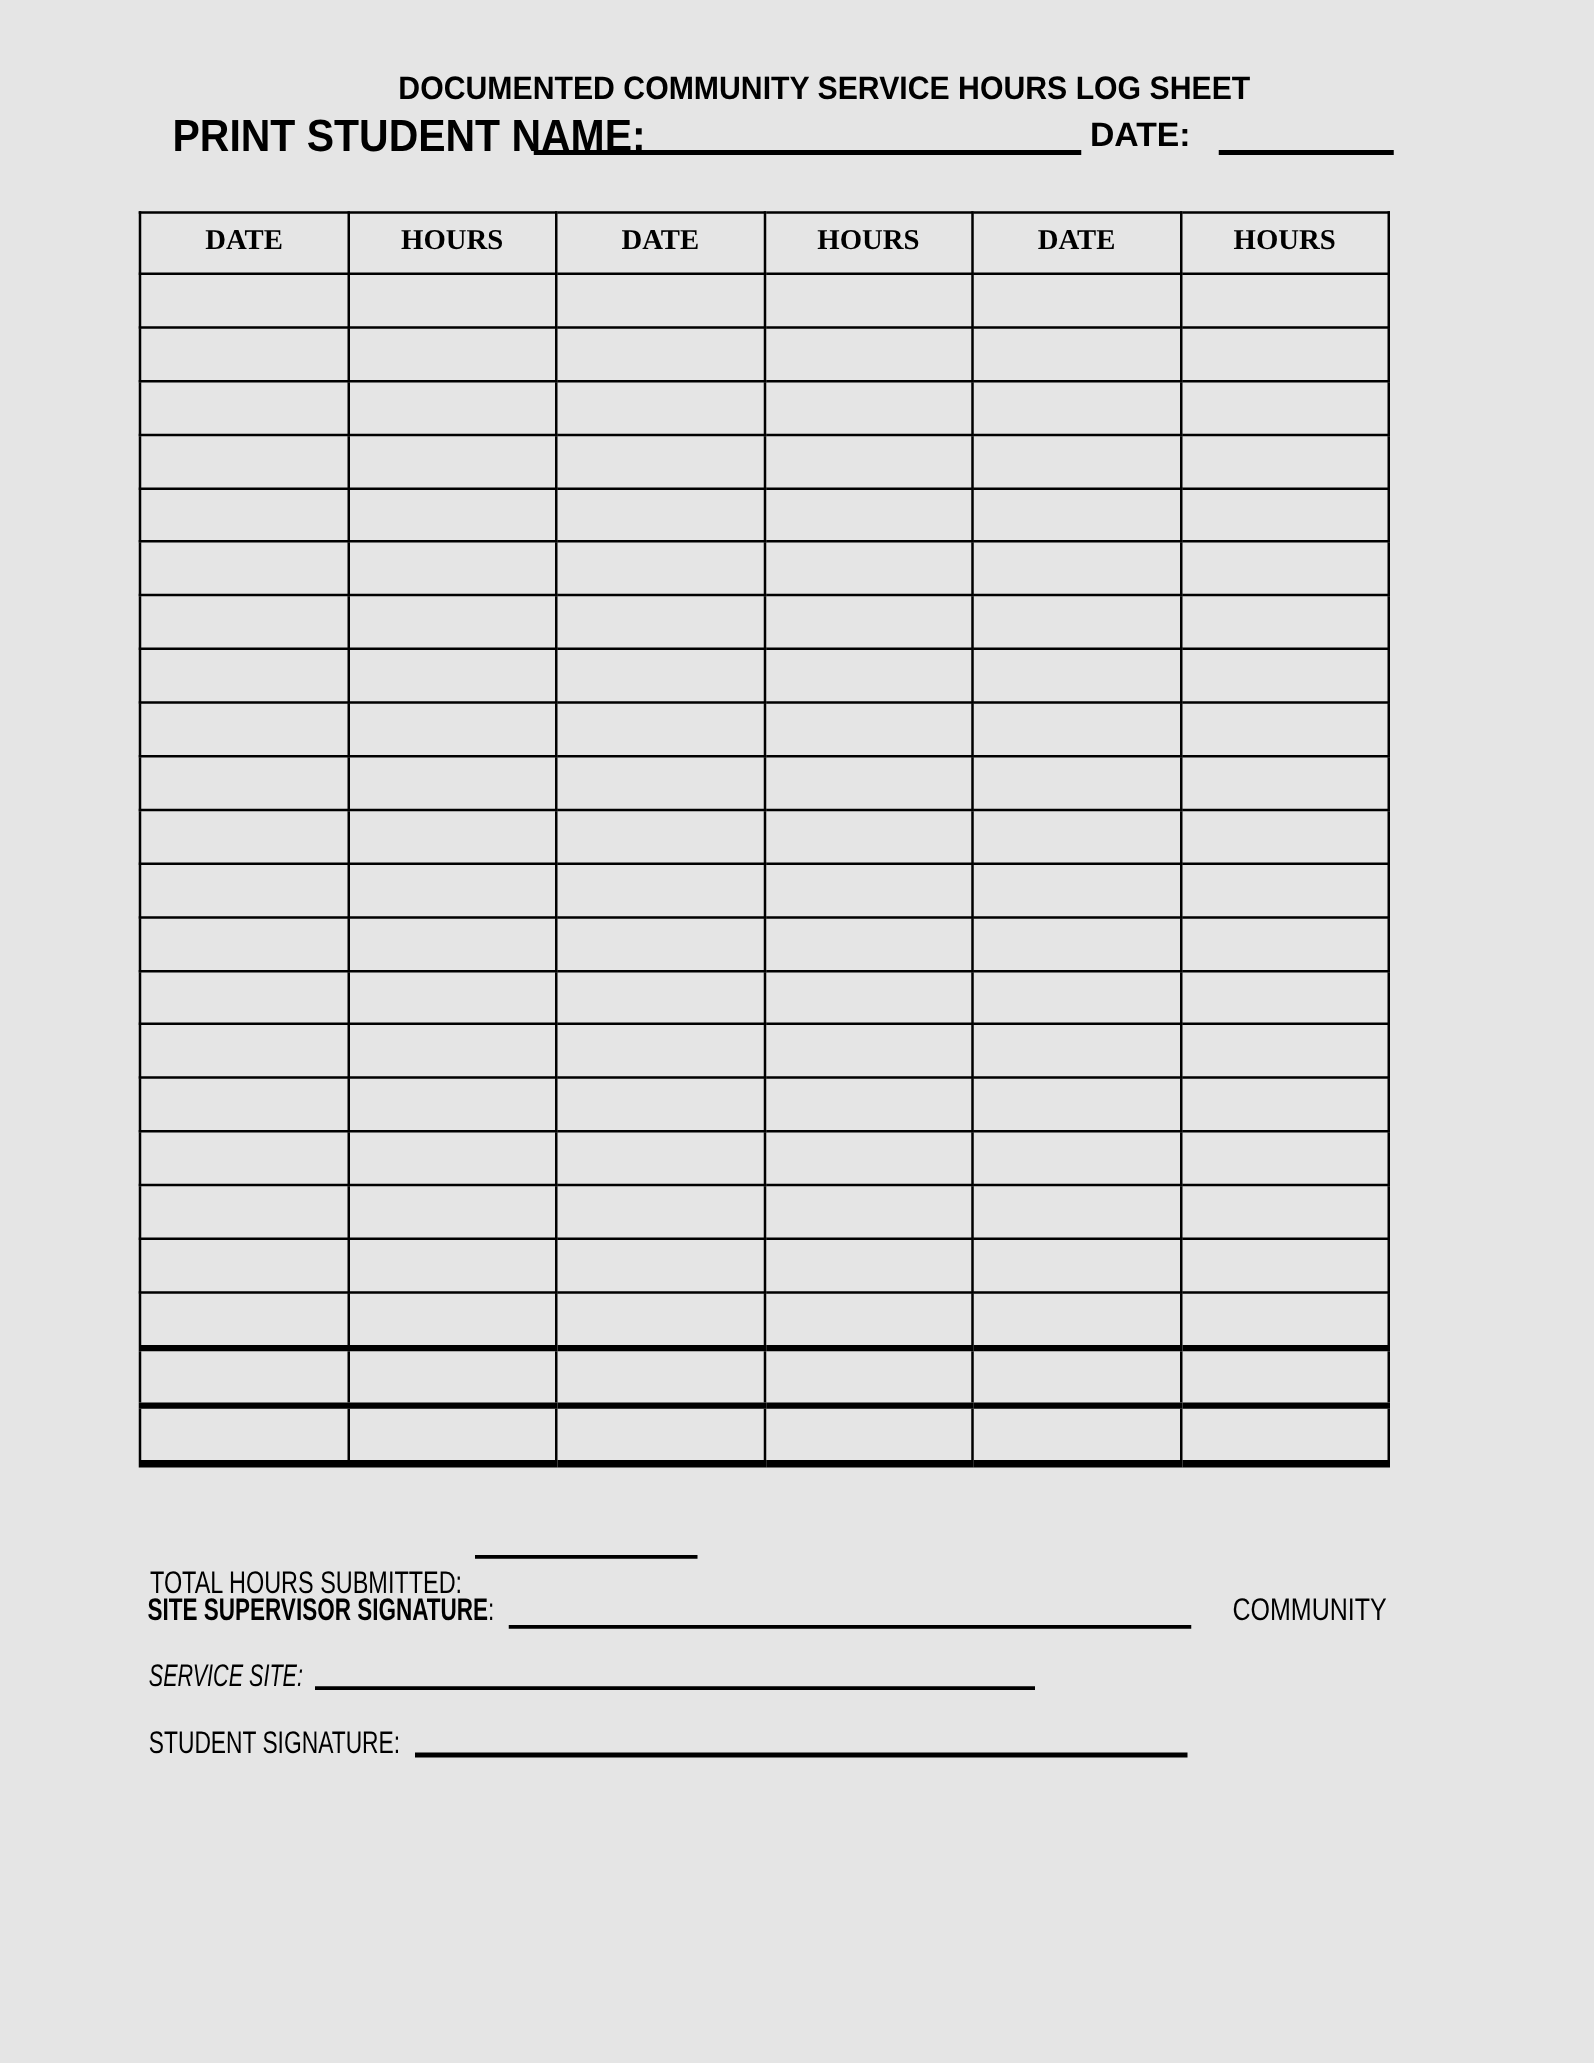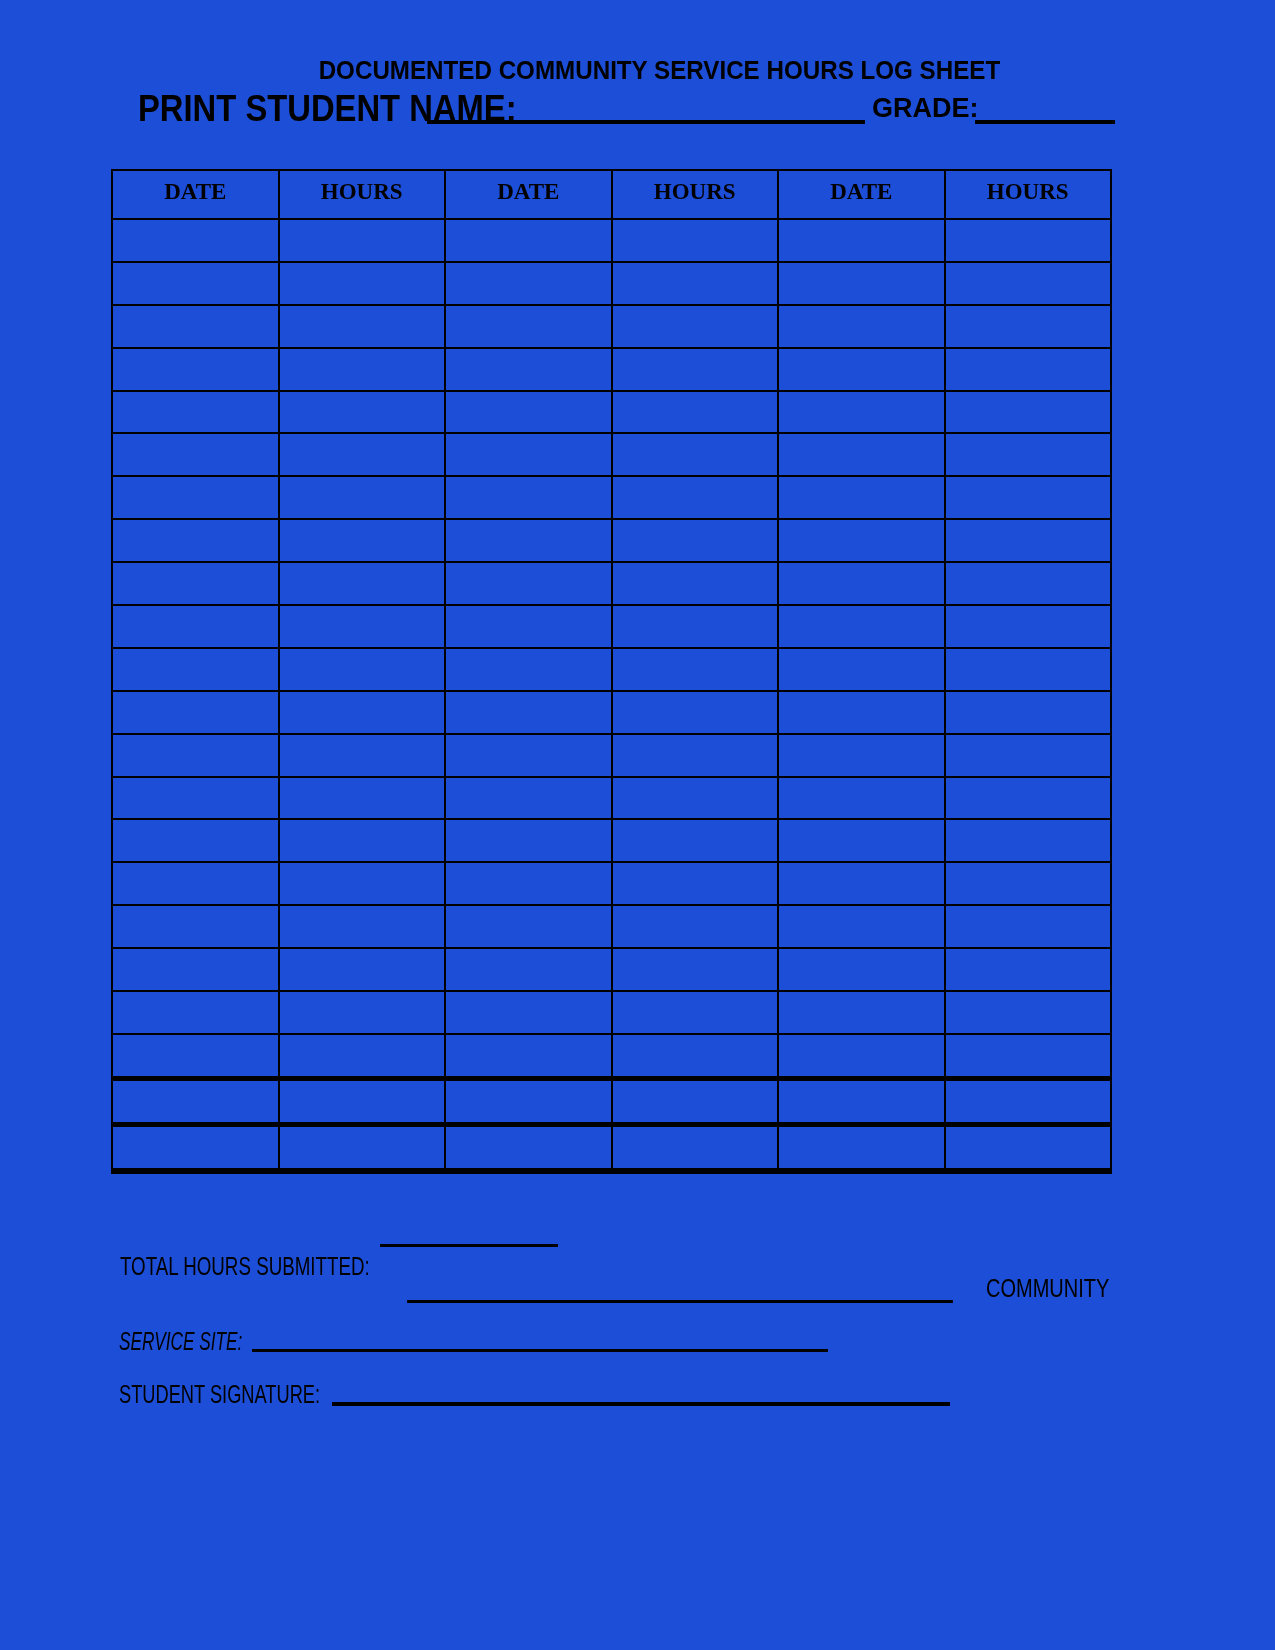--- a/index.html
+++ b/index.html
@@ -4,21 +4,21 @@
 <style>
   html, body {
     margin: 0;
     padding: 0;
     background: #ffffff;
   }
   .page {
     position: relative;
     width: 1275px;
     height: 1650px;
-    background: #1d4ed8;
+    background: #e5e5e5;
     overflow: hidden;
     font-family: "Liberation Sans", sans-serif;
     color: #000000;
   }
 
   
   .doc-title {
     position: absolute;
     left: 22px;
     top: 57px;
@@ -115,21 +115,21 @@
 
   <div class="doc-title">
     <span class="squeeze">DOCUMENTED COMMUNITY SERVICE HOURS LOG SHEET</span>
   </div>
 
   <div class="name-label">
     <span class="squeeze-91">PRINT STUDENT NAME:</span>
   </div>
   <div class="fill-line line-name"></div>
   <div class="grade-label">
-    <span>GRADE:</span>
+    <span>DATE:</span>
   </div>
   <div class="fill-line line-grade"></div>
 
   <table class="log-table">
     <thead>
       <tr>
         <th>DATE</th>
         <th>HOURS</th>
         <th>DATE</th>
         <th>HOURS</th>
@@ -315,20 +315,23 @@
           <td></td>
         </tr>
       </tbody>
   </table>
 
   <div class="blabel lbl-total">
     <span class="sq75">TOTAL HOURS SUBMITTED:</span>
   </div>
   <div class="fill-line line-total"></div>
 
+  <div class="blabel lbl-supervisor">
+    <span class="sq72"><span class="bold">SITE SUPERVISOR SIGNATURE</span><span>:</span></span>
+  </div>
   <div class="fill-line line-supervisor"></div>
   <div class="blabel lbl-community">
     <span class="sq80">COMMUNITY</span>
   </div>
 
   <div class="blabel lbl-service">
     <span class="sq69">SERVICE SITE:</span>
   </div>
   <div class="fill-line line-service"></div>
 

